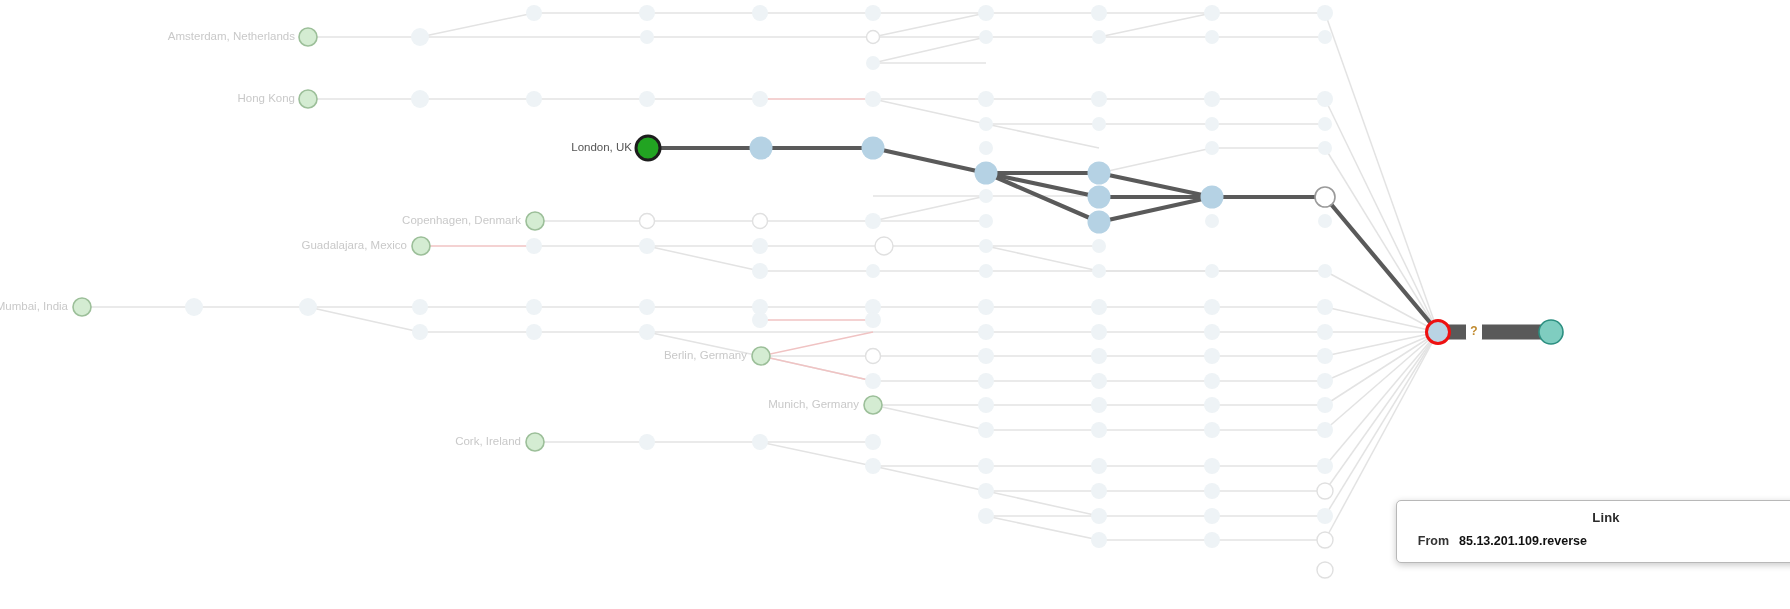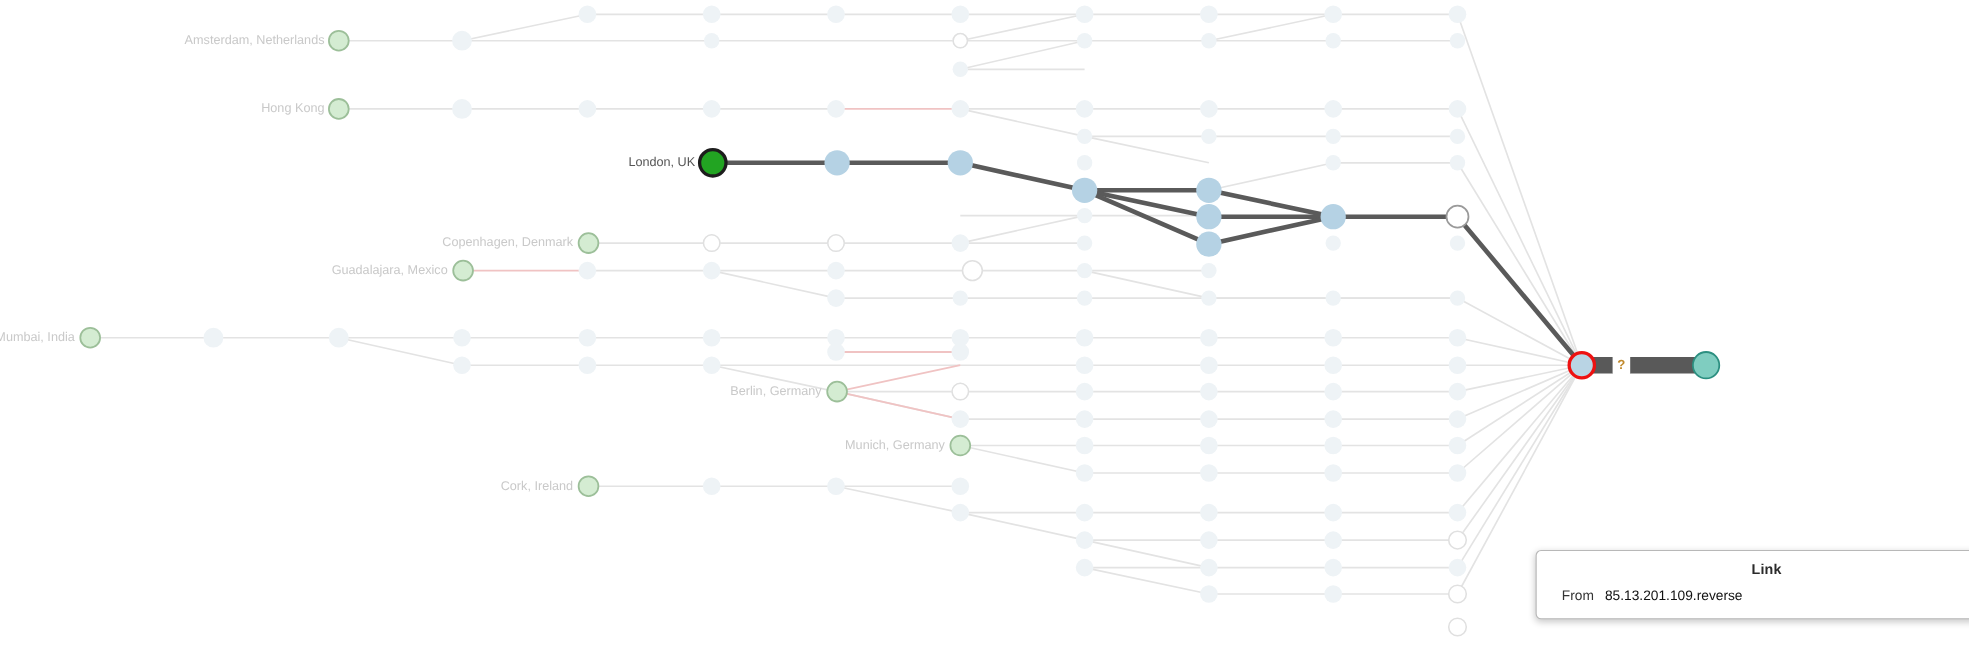--- a/index.html
+++ b/index.html
@@ -25,22 +25,22 @@
     padding:9px 14px 12px 14px;box-sizing:border-box;overflow:hidden;
   }
   #tooltip .tt-title{
     text-align:center;font-size:13px;font-weight:700;color:#2b2b2b;
     margin-bottom:7px;letter-spacing:.2px;
   }
   #tooltip .tt-row{
     display:flex;gap:10px;font-size:12.5px;color:#1a1a1a;line-height:18px;
     white-space:nowrap;
   }
-  #tooltip .tt-key{color:#333;font-weight:400;min-width:38px;text-align:right;}
-  #tooltip .tt-val{font-weight:400;color:#111;text-align:center;}
+  #tooltip .tt-key{color:#333;font-weight:700;min-width:38px;text-align:right;}
+  #tooltip .tt-val{font-weight:700;color:#111;text-align:center;}
 </style>
 </head>
 <body>
 
 <svg id="graph" viewBox="0 0 1790 609" xmlns="http://www.w3.org/2000/svg">
 
   <g fill="none" stroke="#e3e3e3" stroke-width="1.5">
 
     <path d="M308,37 H420 H534 H647 H760 H873 H986 H1099 H1212 H1325"></path>
     <path d="M534,13 H647 H760 H873 H986 H1099 H1212 H1325"></path>

